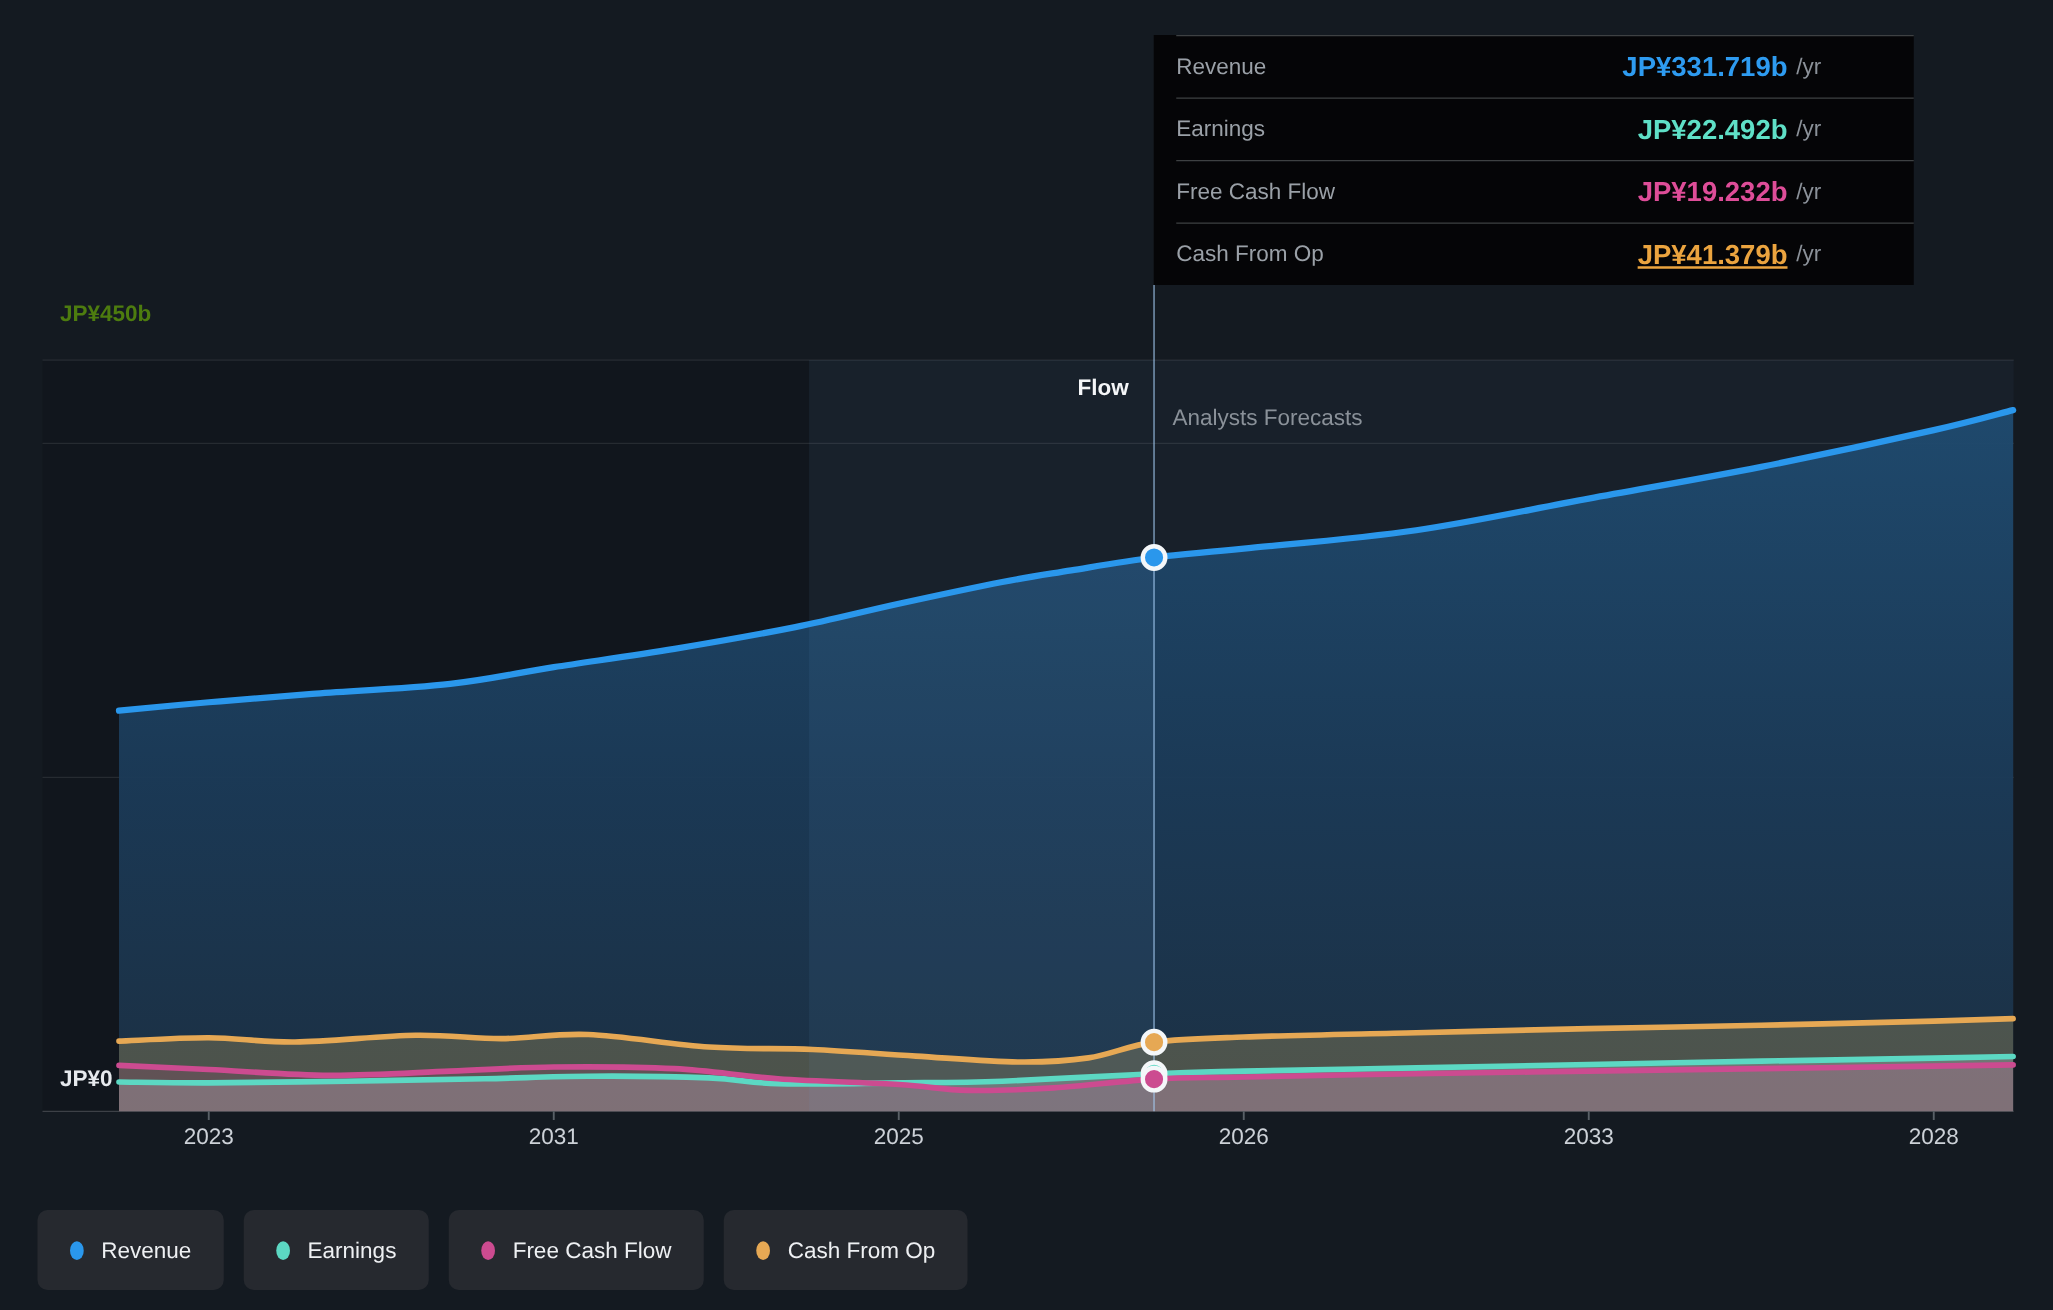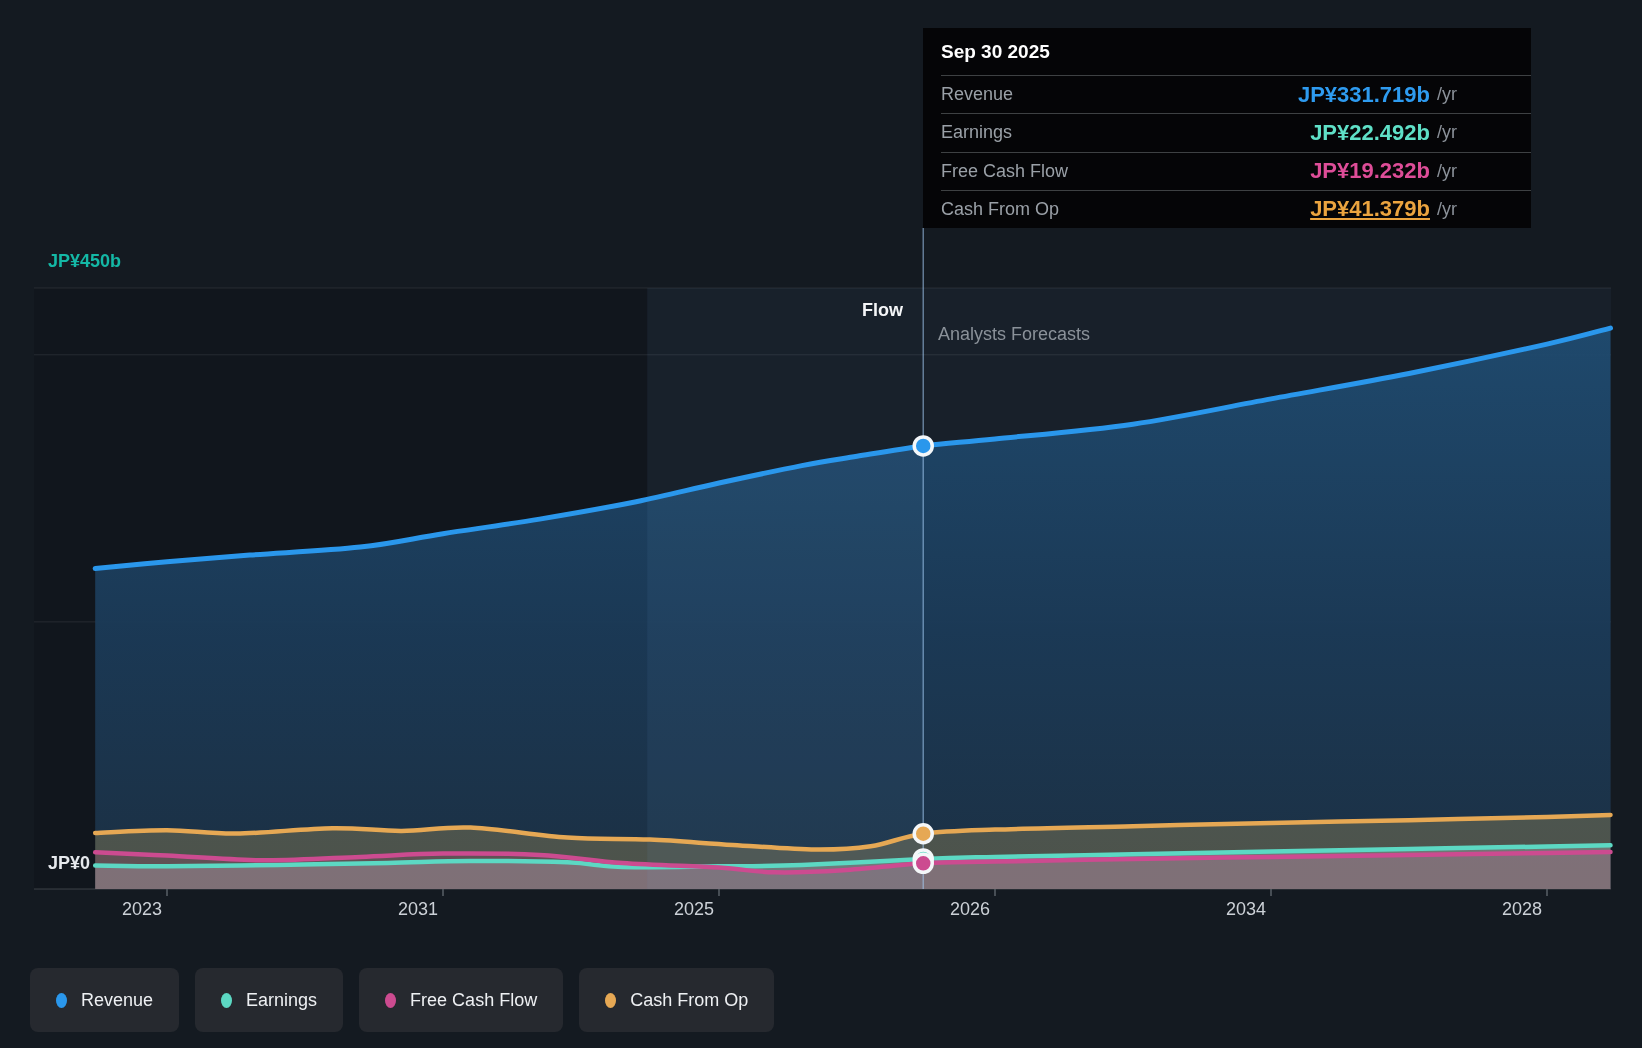--- a/index.html
+++ b/index.html
@@ -1,25 +1,25 @@
 <!DOCTYPE html>
 <html><head>
 <meta charset="utf-8">
 <style>
   html,body{margin:0;padding:0;background:#141a21;overflow:hidden;}
   #stage{position:relative;width:1642px;height:1048px;background:#141a21;
          font-family:"Liberation Sans",sans-serif;}
   #chart-svg{position:absolute;left:0;top:0;z-index:1;}
   .lbl{position:absolute;z-index:3;white-space:nowrap;}
-  #y-max{left:48px;top:251px;font-size:18px;font-weight:700;color:#14b8a6;}
+  #y-max{left:48px;top:241px;font-size:18px;font-weight:700;color:#4d7c0f;}
   #y-zero{left:48px;top:853px;font-size:18px;font-weight:700;color:#e6e9ed;}
   #past-label{left:703px;top:300px;width:200px;text-align:right;font-size:18px;
               font-weight:600;color:#f4f6f8;}
   #forecast-label{left:938px;top:300px;font-size:18px;color:#8a9199;margin-top:24px;}
-  .x-tick-label{position:absolute;top:899px;width:90px;margin-left:-45px;text-align:left;
+  .x-tick-label{position:absolute;top:899px;width:90px;margin-left:-45px;text-align:center;
                 font-size:18px;color:#ccd1d7;z-index:3;}
   
   #tooltip{position:absolute;left:923px;top:28px;width:608px;height:200px;background:#050507;
            z-index:5;display:flex;flex-direction:column;box-sizing:border-box;}
   .tt-title{height:47px;display:flex;align-items:center;padding-left:18px;color:#ffffff;
             font-size:19px;font-weight:700;}
   .tt-row{flex:1;display:flex;align-items:center;margin-left:18px;padding-right:74px;
           border-top:1px solid #3e4143;}
   .tt-label{flex:1;color:#9aa0a7;font-size:18px;}
   .tt-value{font-weight:700;font-size:22px;min-width:152px;text-align:right;}
@@ -75,26 +75,25 @@
   <div class="lbl" id="y-zero">JP¥0</div>
 
   <div class="lbl" id="past-label">Flow</div>
   <div class="lbl" id="forecast-label">Analysts Forecasts</div>
 
   <div id="x-axis">
       <div class="x-tick-label" style="left: 167px;">2023</div>
       <div class="x-tick-label" style="left: 443px;">2031</div>
       <div class="x-tick-label" style="left: 719px;">2025</div>
       <div class="x-tick-label" style="left: 995px;">2026</div>
-      <div class="x-tick-label" style="left: 1271px;">2034</div>
+      <div class="x-tick-label" style="left: 1271px;">2033</div>
       <div class="x-tick-label" style="left: 1547px;">2028</div>
     </div>
 
   <div id="tooltip">
-    <div class="tt-title">Sep 30 2025</div>
     <div class="tt-row">
       <span class="tt-label">Revenue</span>
       <span class="tt-value" style="color: rgb(46, 155, 240);">JP¥331.719b</span>
       <span class="tt-unit">/yr</span>
     </div>
     <div class="tt-row">
       <span class="tt-label">Earnings</span>
       <span class="tt-value" style="color: rgb(95, 224, 199);">JP¥22.492b</span>
       <span class="tt-unit">/yr</span>
     </div>

